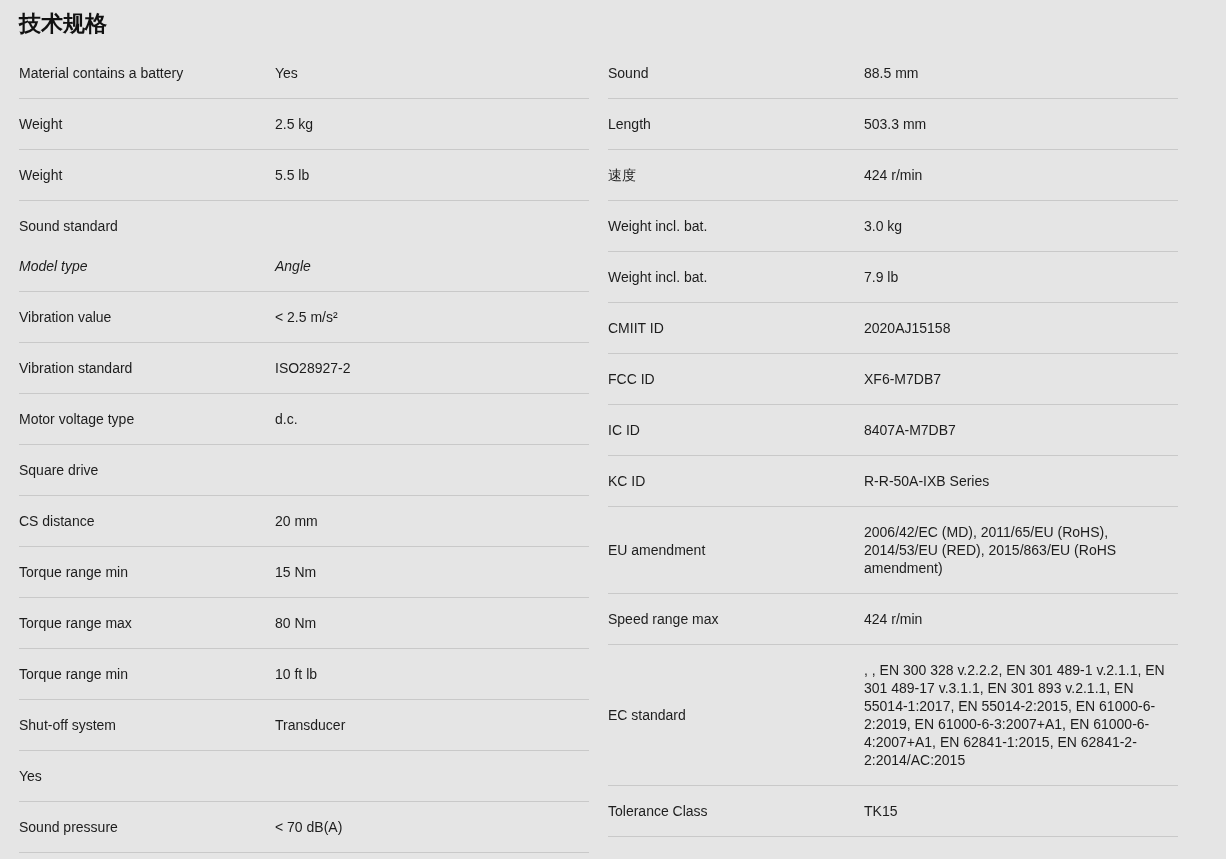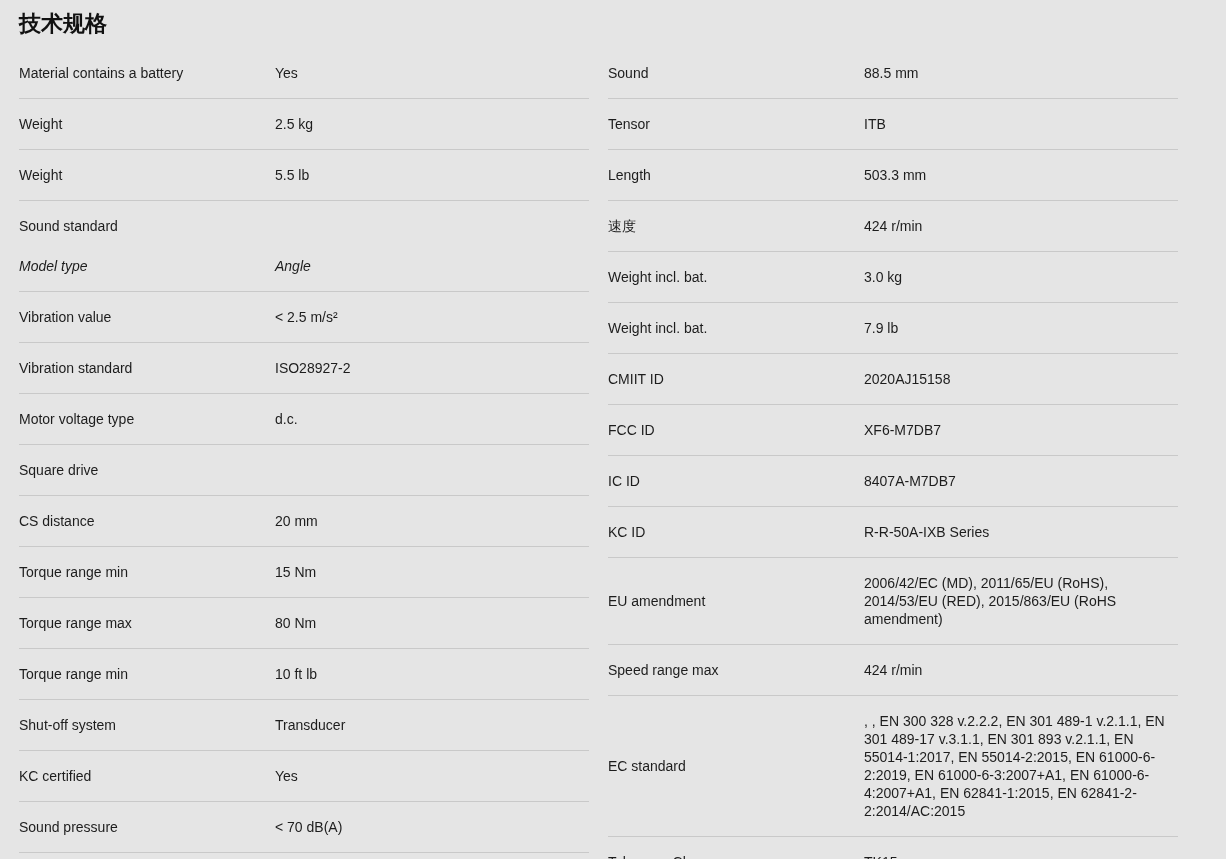--- a/index.html
+++ b/index.html
@@ -139,42 +139,35 @@
           </div>
         </div>
         <div class="spec-row">
           <div class="spec-pair">
             <span class="spec-label">Shut-off system</span>
             <span class="spec-value">Transducer</span>
           </div>
         </div>
         <div class="spec-row">
           <div class="spec-pair">
-            <span class="spec-label">KC certified</span>
             <span class="spec-value">Yes</span>
           </div>
         </div>
         <div class="spec-row">
           <div class="spec-pair">
             <span class="spec-label">Sound pressure</span>
             <span class="spec-value">&lt; 70 dB(A)</span>
           </div>
         </div>
       </section>
     <section class="col">
         <div class="spec-row">
           <div class="spec-pair">
             <span class="spec-label">Sound</span>
             <span class="spec-value">88.5 mm</span>
-          </div>
-        </div>
-        <div class="spec-row">
-          <div class="spec-pair">
-            <span class="spec-label">Tensor</span>
-            <span class="spec-value">ITB</span>
           </div>
         </div>
         <div class="spec-row">
           <div class="spec-pair">
             <span class="spec-label">Length</span>
             <span class="spec-value">503.3 mm</span>
           </div>
         </div>
         <div class="spec-row">
           <div class="spec-pair">

